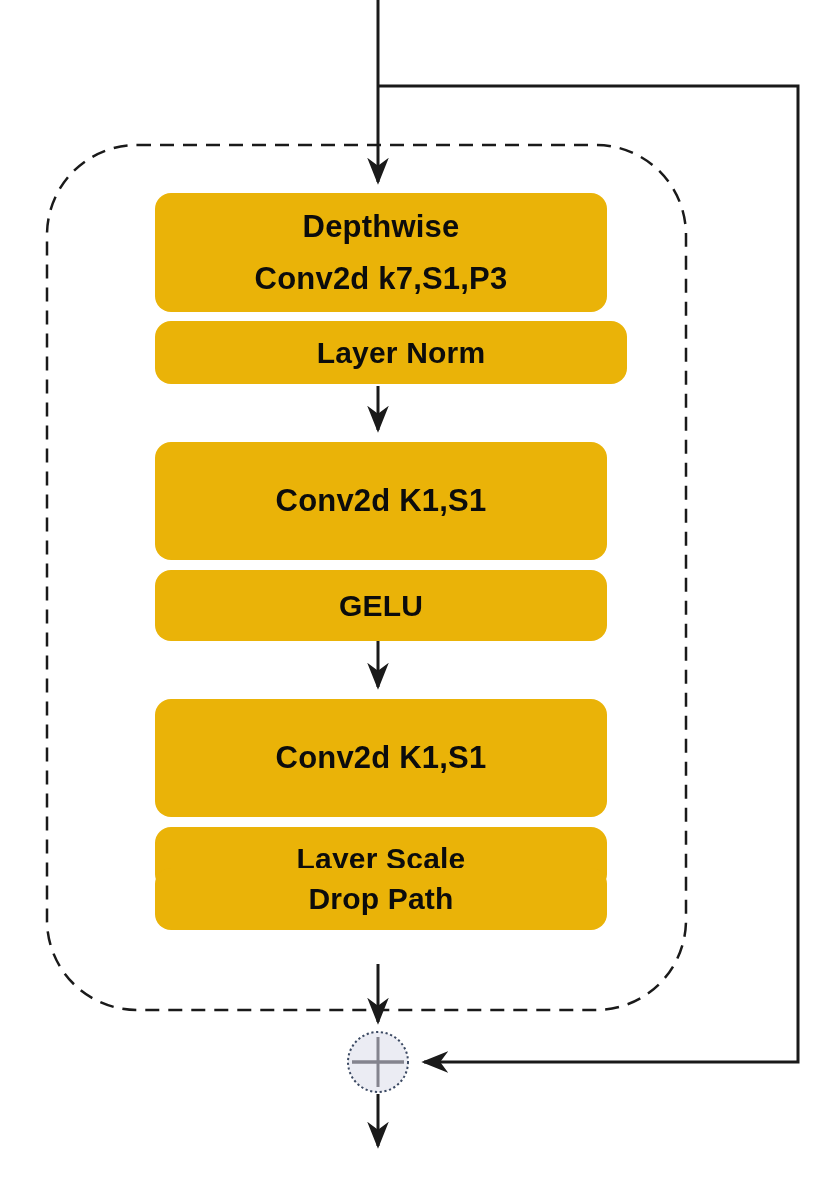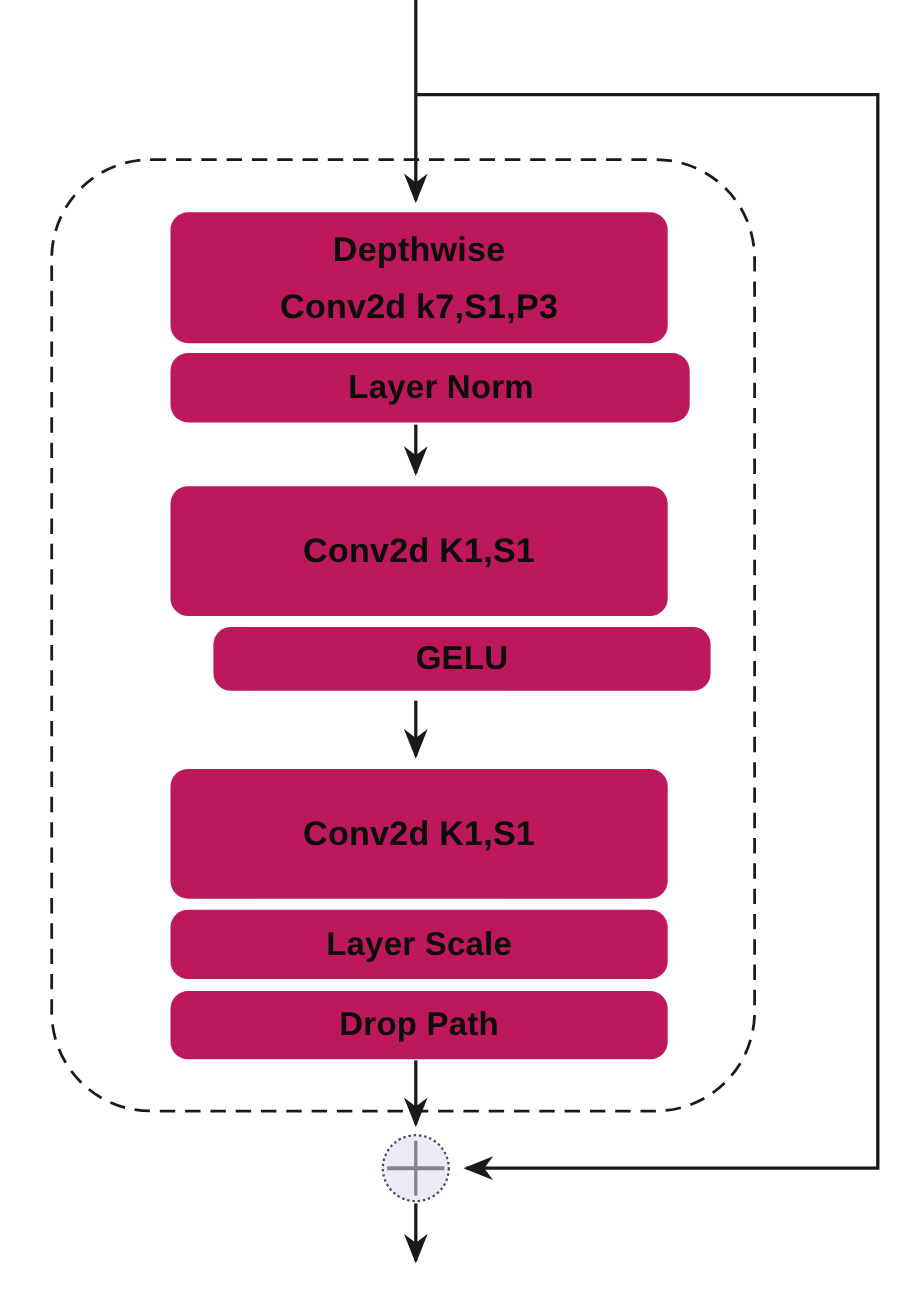--- a/index.html
+++ b/index.html
@@ -13,40 +13,40 @@
   }
   svg.connector-layer {
     position: absolute;
     left: 0; top: 0;
     width: 820px; height: 1184px;
   }
   .block {
     position: absolute;
     left: 155px;
     width: 452px;
-    background: #be185d;
+    background: #eab308;
     border-radius: 16px;
     display: flex;
     align-items: center;
     justify-content: center;
     text-align: center;
     font-weight: 700;
     color: #0c0c0c;
     white-space: pre-line;
     letter-spacing: 0.2px;
   }
   .block.tall  { font-size: 31px; line-height: 52px; }
   .block.short { font-size: 30px; line-height: 34px; }
   #block-0 { top: 193px; height: 119px; }
   #block-1 { top: 321px; height: 63px; padding-left: 20px;  }
   #block-2 { top: 442px; height: 118px; }
-  #block-3 { top: 570px; height: 58px; margin-left: 39px;  }
+  #block-3 { top: 570px; height: 71px;  }
   #block-4 { top: 699px; height: 118px; }
   #block-5 { top: 827px; height: 63px;  }
-  #block-6 { top: 901px; height: 62px;  }
+  #block-6 { top: 868px; height: 62px;  }
 </style>
 </head>
 <body>
 
 <div id="canvas">
 
   <svg class="connector-layer" viewBox="0 0 820 1184" xmlns="http://www.w3.org/2000/svg">
     <defs>
       <marker id="ah" viewBox="0 0 10 8" refX="9" refY="4" markerWidth="9" markerHeight="7.2" orient="auto" markerUnits="strokeWidth">
         <path d="M0,0 L10,4 L0,8 L3,4 Z" fill="#1a1a1a"></path>

